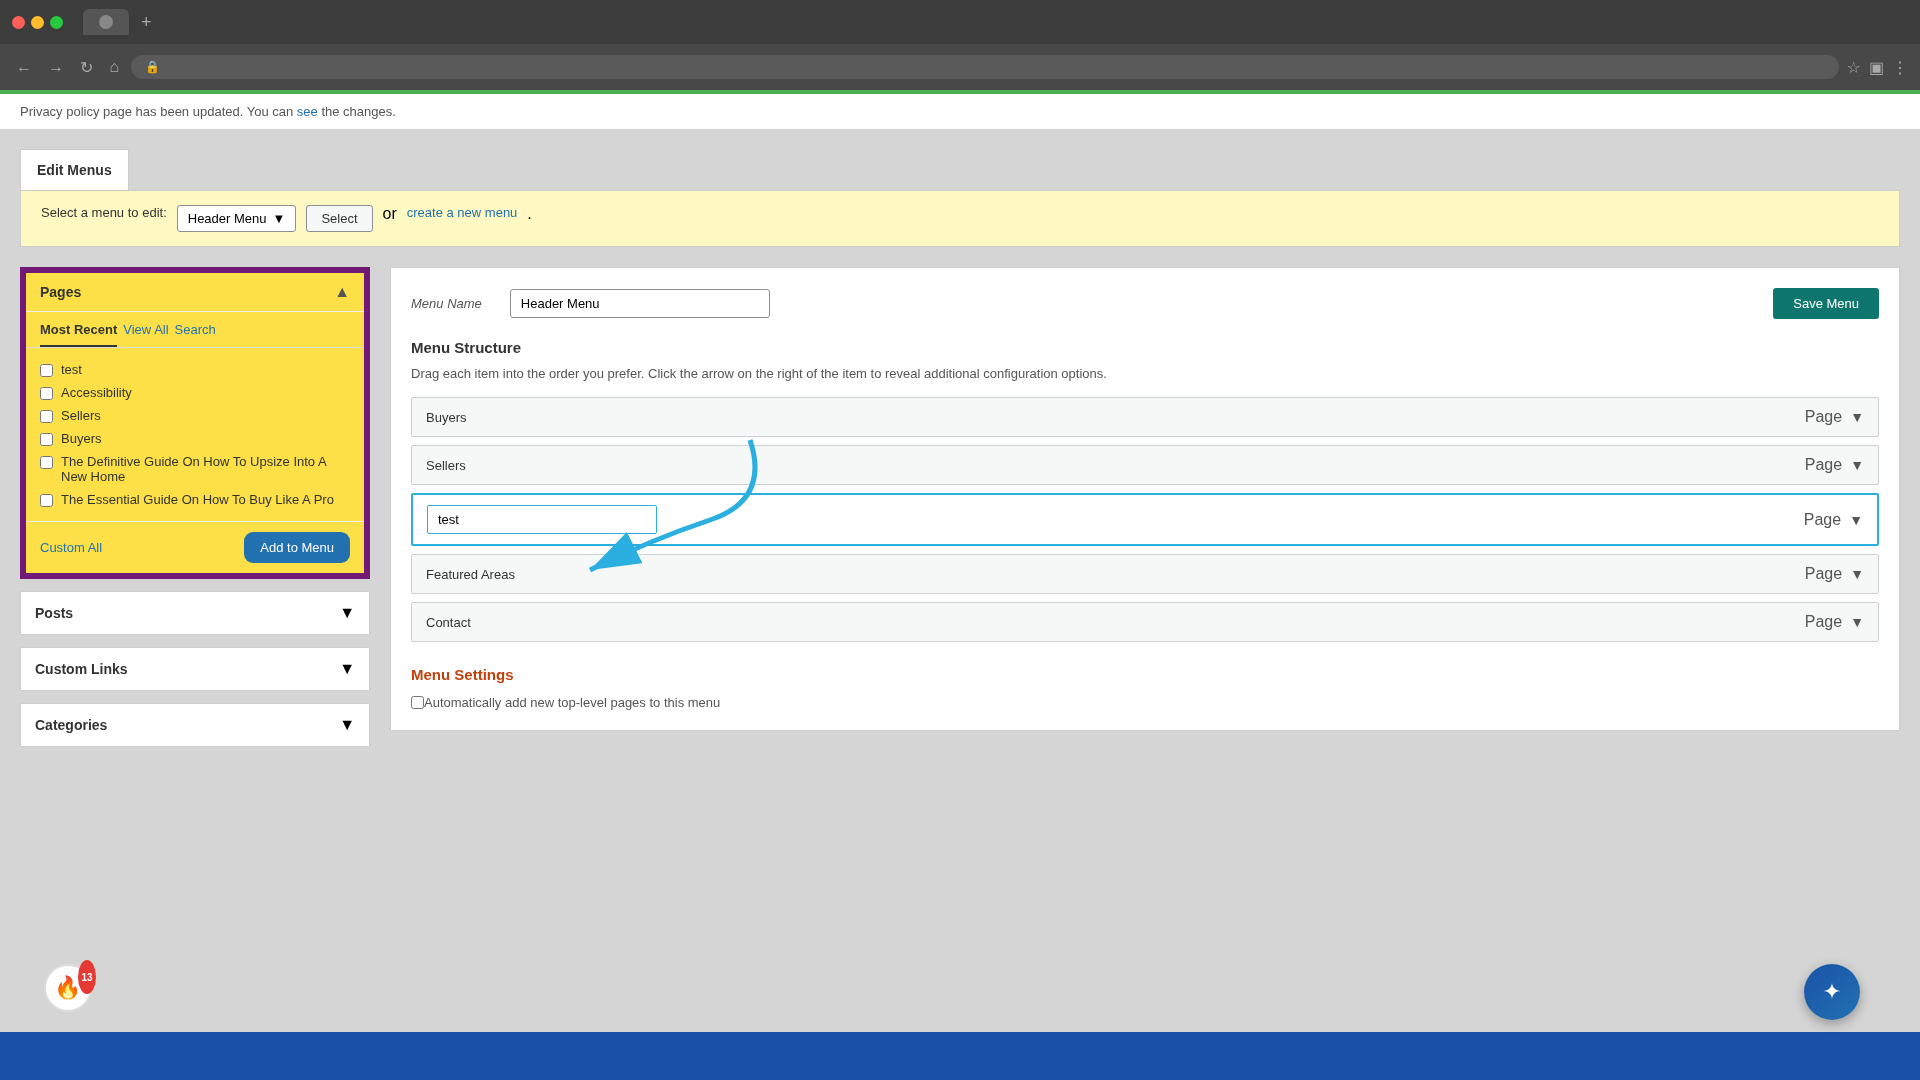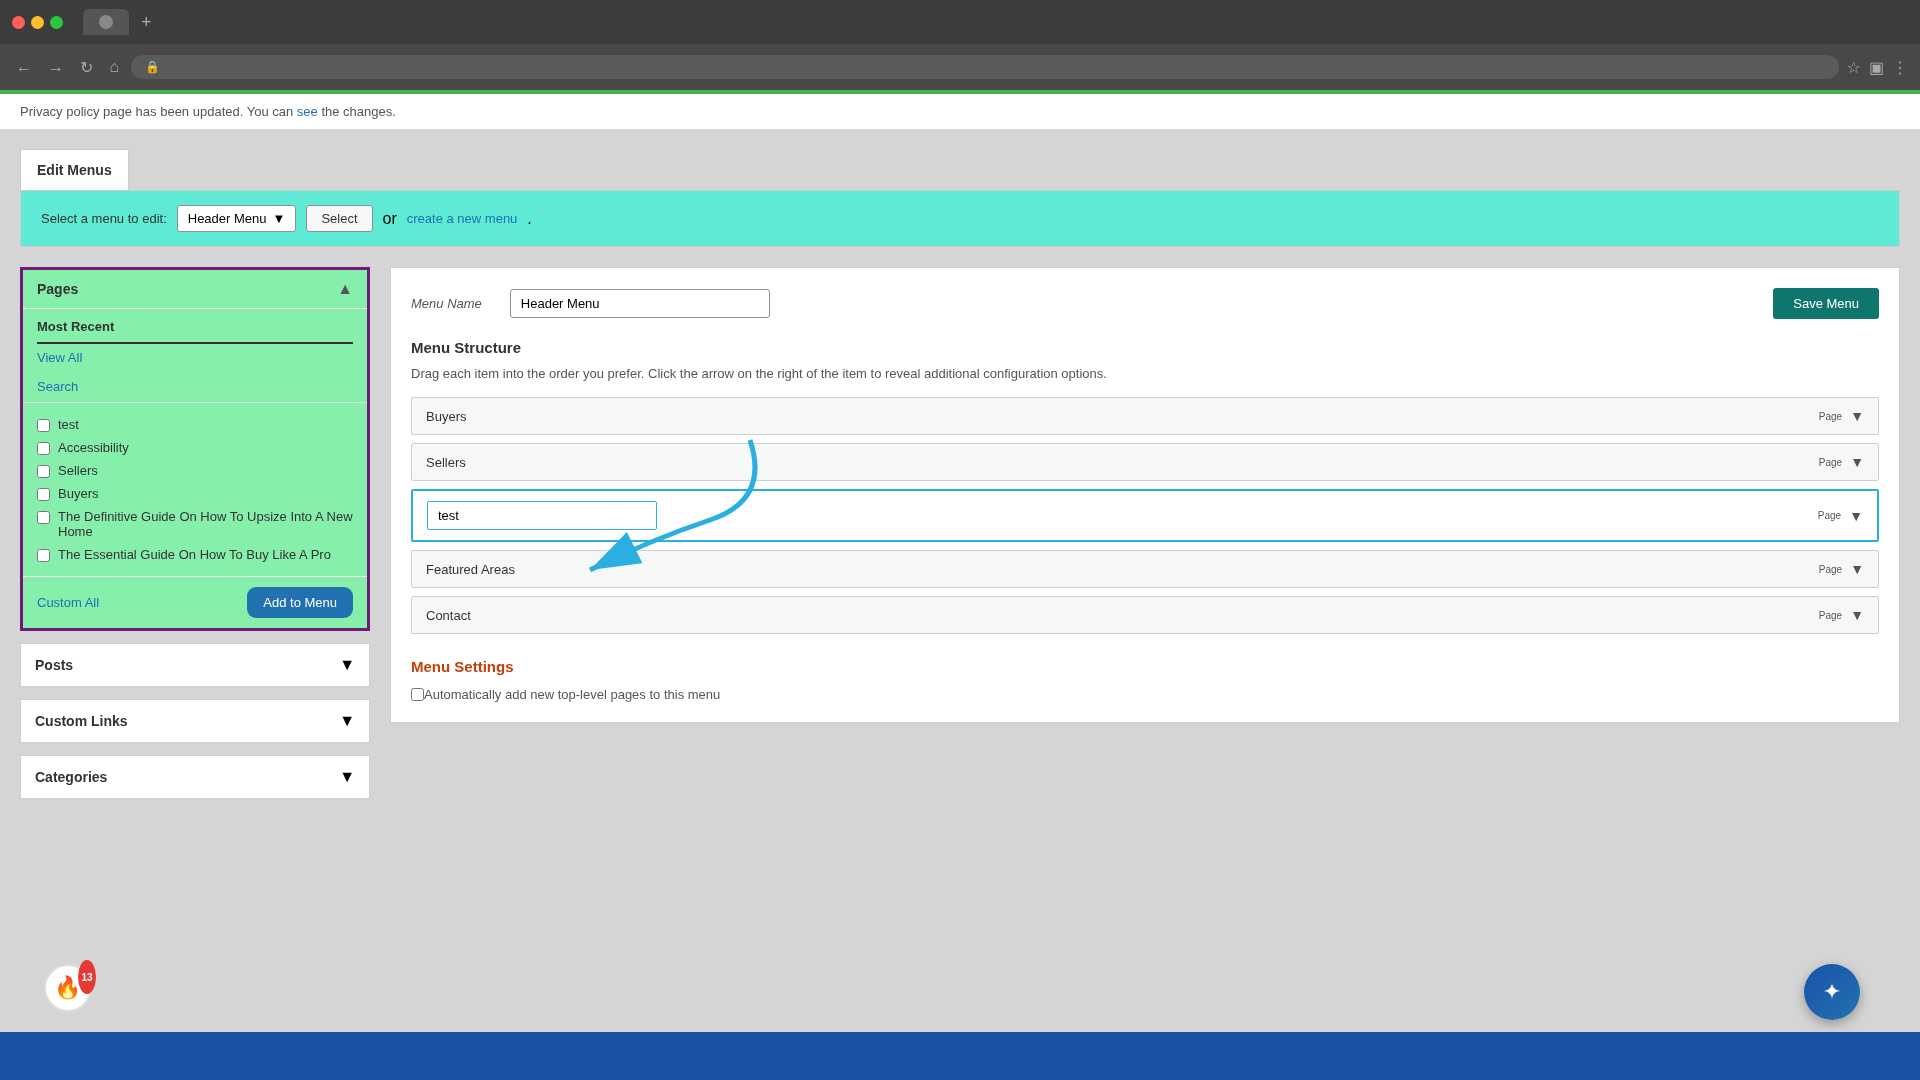--- a/index.html
+++ b/index.html
@@ -32,25 +32,25 @@
     .edit-menus-title { background: #fff; border: 1px solid #ccc; padding: 12px 16px; font-size: 14px; font-weight: 600; color: #333; display: inline-block; border-bottom: none; }
     .select-menu-label { font-size: 13px; color: #333; }
     .menu-select-dropdown { display: flex; align-items: center; gap: 6px; border: 1px solid #8c8f94; background: #fff; padding: 5px 10px; font-size: 13px; border-radius: 3px; cursor: pointer; }
     .select-btn { background: #f6f7f7; border: 1px solid #8c8f94; padding: 5px 14px; font-size: 13px; cursor: pointer; border-radius: 3px; color: #333; }
     .create-link { color: #2271b1; text-decoration: none; font-size: 13px; }
 
     .two-col { display: flex; gap: 20px; }
 
     
     .left-panel { width: 350px; flex-shrink: 0; }
-    .panel-box { background: #86efac; border: 3px solid #701a75; }
+    .panel-box { background: #fde047; border: 6px solid #701a75; }
     .panel-header { display: flex; justify-content: space-between; align-items: center; padding: 10px 14px; border-bottom: 1px solid #eee; }
     .panel-title { font-size: 14px; font-weight: 600; color: #333; }
     .panel-toggle { color: #555; font-size: 16px; cursor: pointer; background: none; border: none; }
-    .panel-tabs { display: flex; gap: 6px; padding: 10px 14px 0; border-bottom: 1px solid #ddd; flex-direction: column; }
+    .panel-tabs { display: flex; gap: 6px; padding: 10px 14px 0; border-bottom: 1px solid #ddd; }
     .panel-tab { font-size: 13px; color: #2271b1; text-decoration: none; cursor: pointer; padding-bottom: 8px; }
     .panel-tab.active { color: #333; font-weight: 600; border-bottom: 2px solid #333; }
     .panel-items { padding: 10px 14px; }
     .check-item { display: flex; align-items: flex-start; gap: 8px; padding: 4px 0; font-size: 13px; color: #333; }
     .check-item input[type=checkbox] { margin-top: 2px; cursor: pointer; }
 
     .panel-footer { display: flex; justify-content: space-between; align-items: center; padding: 10px 14px; border-top: 1px solid #eee; }
     .select-all-link { color: #2271b1; font-size: 13px; cursor: pointer; text-decoration: none; }
     .add-to-menu-btn { background: #2271b1; color: #fff; border: none; padding: 8px 16px; font-size: 13px; border-radius: 9px; cursor: pointer; }
 
@@ -67,21 +67,21 @@
     .menu-name-input { border: 1px solid #8c8f94; padding: 6px 10px; font-size: 13px; width: 260px; border-radius: 3px; }
     .save-menu-btn { background: #0f766e; color: #fff; border: none; padding: 8px 20px; font-size: 13px; border-radius: 3px; cursor: pointer; margin-left: auto; }
 
     .menu-structure-title { font-size: 15px; font-weight: 600; color: #333; margin-bottom: 10px; }
     .menu-desc { font-size: 13px; color: #555; margin-bottom: 16px; }
 
     .menu-item { display: flex; align-items: center; justify-content: space-between; border: 1px solid #ccd0d4; padding: 10px 14px; margin-bottom: 8px; background: #f6f7f7; border-radius: 2px; }
     .menu-item.active-edit { background: #fff; border: 2px solid #2baee0; }
     .menu-item-name { font-size: 13px; color: #333; font-weight: 500; }
     .menu-item-right { display: flex; align-items: center; gap: 8px; }
-    .menu-item-type { font-size: 10px; color: #555; }
+    .menu-item-type { font-size: 16px; color: #555; }
     .menu-item-arrow { color: #555; font-size: 14px; cursor: pointer; }
 
     .menu-item-input { border: 1px solid #2baee0; padding: 6px 10px; font-size: 13px; width: 230px; border-radius: 2px; outline: none; }
 
     .menu-settings-title { font-size: 15px; font-weight: 600; color: #c2410c; margin-top: 24px; margin-bottom: 12px; }
     .settings-row { display: flex; align-items: center; font-size: 13px; color: #555; }
 
     
     .bottom-bar { background: #1a52a8; height: 48px; width: 100%; position: absolute; bottom: 0; left: 0; }
 
@@ -128,21 +128,21 @@
 <div class="page-content">
   <div class="notice-bar">
     <span>Privacy policy page has been updated. You can </span>
     <a>see</a>
     <span> the changes.</span>
   </div>
 
   <div class="main-area">
     <div class="edit-menus-title">Edit Menus</div>
 
-    <div style="background:#5eead4; border:1px solid #ccc; padding:14px 20px; margin-bottom:20px; display:flex; align-items:center; gap:10px;">
+    <div style="background:#fef9c3; border:1px solid #ccc; padding:14px 20px; margin-bottom:20px; display:flex; gap:10px;">
       <span class="select-menu-label">Select a menu to edit:</span>
       <div class="menu-select-dropdown">
         <span>Header Menu</span>
         <span>▼</span>
       </div>
       <button class="select-btn">Select</button>
       <span>or</span>
       <a class="create-link">create a new menu</a>
       <span>.</span>
     </div>

